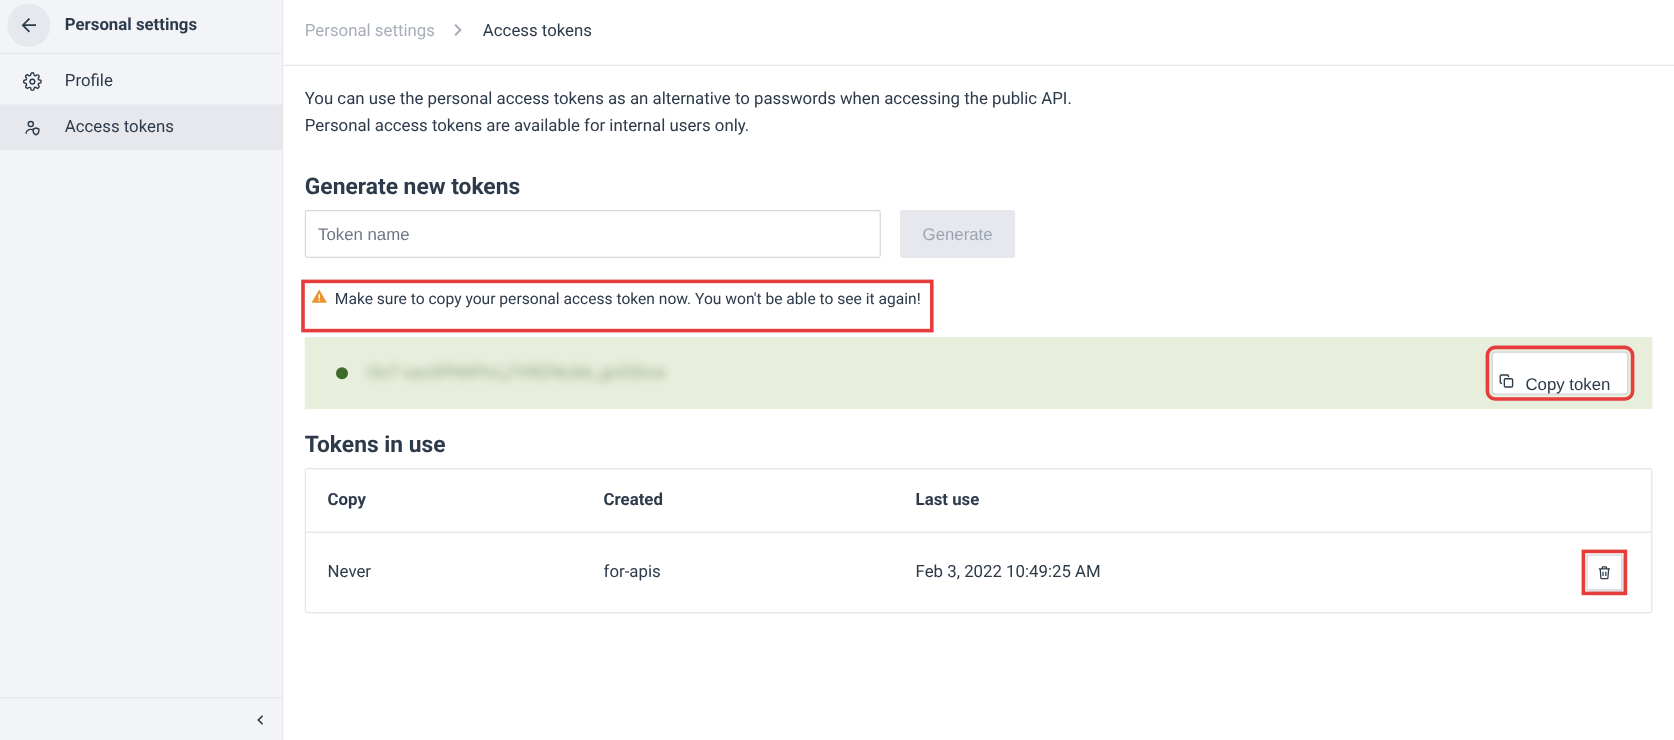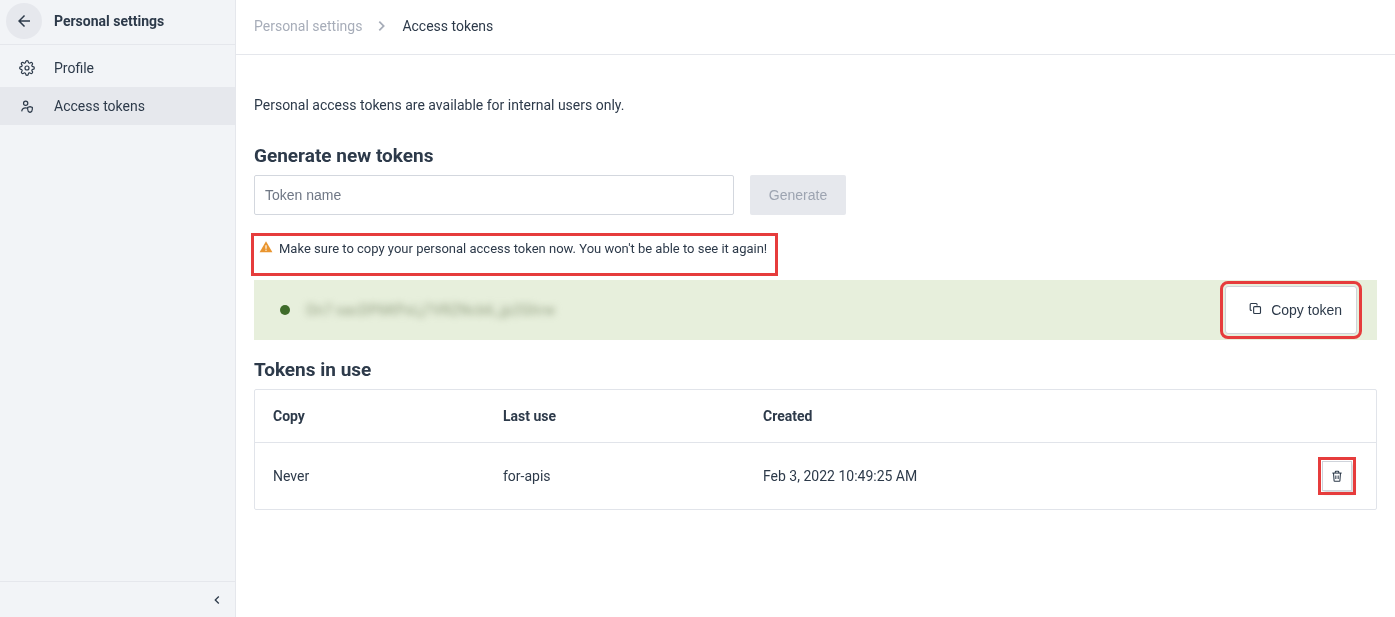--- a/index.html
+++ b/index.html
@@ -122,24 +122,24 @@
       padding: 0 20px 0 26px;
       margin-bottom: 18px;
     }
     .token-dot { width: 10px; height: 10px; border-radius: 50%; background: #3f6b2a; margin-right: 16px; }
     .token-blur { color: #8d9a7c; filter: blur(3.5px); font-size: 14px; letter-spacing: .4px;}
     .copy-btn {
       margin-left: auto;
       background: #fff;
       border: 1px solid #cfd3da;
       border-radius: 3px;
-      height: 48px;
-      padding: 0 14px 0 22px;
-      display: flex;
-      align-items: center;
+      height: 36px;
+      padding: 0 14px 0 4px;
+      display: flex;
+      align-items: flex-end;
       cursor: pointer;
       font-size: 14px;
       color: #2d3a4a;
       outline: 3px solid #e63c3c;
       outline-offset: 2px;
     }
     .copy-btn .icon { margin-right: 8px; }
     .copy-btn .icon svg { width: 15px; height: 15px; stroke:#2d3a4a; fill:none;}
     .table {
       border: 1px solid #e1e4ea;
@@ -211,21 +211,21 @@
     <span class="crumb-sep">
       <svg viewBox="0 0 8 12">
           <path d="M1.5 0 0 1.5 4.5 6 0 10.5 1.5 12l6-6z"></path>
         </svg>
     </span>
     <span class="crumb current">Access tokens</span>
   </div>
 
   <div class="content">
     <p class="desc">
-      <br>
+      <span>You can use the personal access tokens as an alternative to passwords when accessing the public API.</span><br>
       <span>Personal access tokens are available for internal users only.</span>
     </p>
 
     <div class="section-label">Generate new tokens</div>
     <div class="gen-row">
       <input class="token-input" type="text" placeholder="Token name" style="">
       <button class="gen-btn">Generate</button>
     </div>
 
     <div class="warning-row">
@@ -250,22 +250,22 @@
             </svg>
         </span>
         <span>Copy token</span>
       </button>
     </div>
 
     <div class="section-label">Tokens in use</div>
     <div class="table">
       <div class="thead">
         <div>Copy</div>
+        <div>Created</div>
         <div>Last use</div>
-        <div>Created</div>
         <div></div>
       </div>
       <div class="trow">
         <div>Never</div>
         <div>for-apis</div>
         <div>Feb 3, 2022 10:49:25 AM</div>
         <div class="del-cell">
           <button class="del-btn">
             <svg viewBox="0 0 24 24" stroke-width="1.8">
               <path d="M4 7h16"></path>

